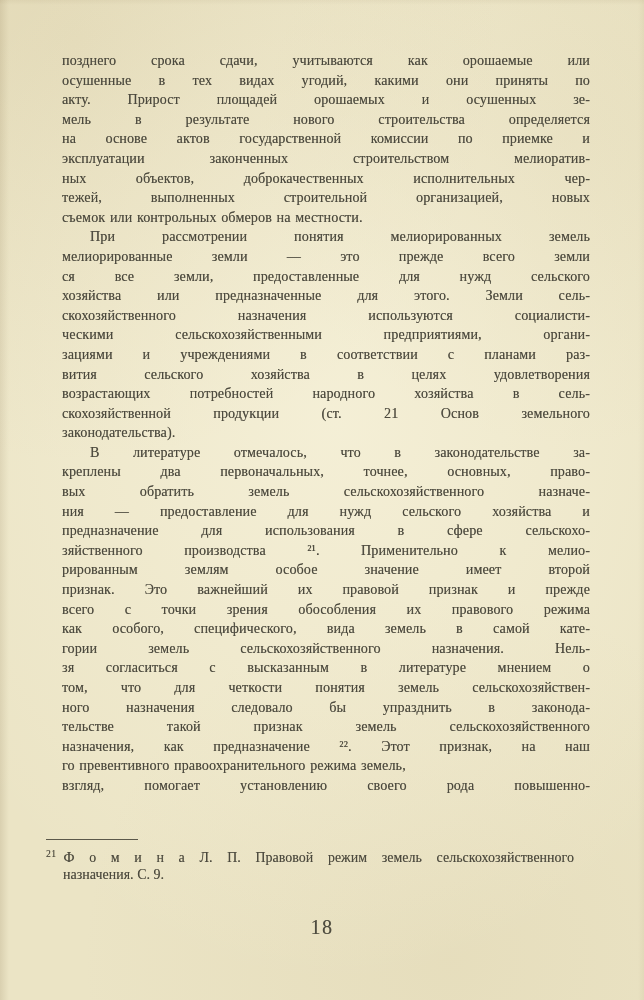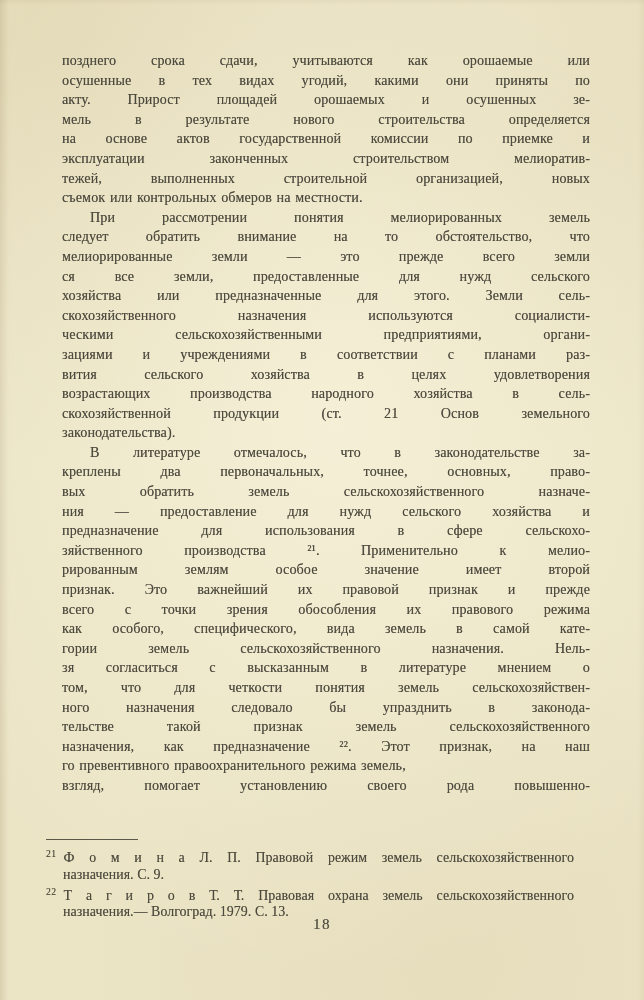--- a/index.html
+++ b/index.html
@@ -71,53 +71,53 @@
     vertical-align: 5px;
     margin-right: 7px;
     letter-spacing: 0.5px;
   }
   .page-number {
     position: absolute;
     left: 0;
     top: 916px;
     width: 644px;
     text-align: center;
-    font-size: 15px;
+    font-size: 20px;
     letter-spacing: 1.5px;
     color: #4e4c40;
     text-shadow: 0.2px 0.3px 0.3px rgba(75,70,52,0.5);
   }
 </style>
 </head>
 <body>
 
 <div class="page">
 
   <section id="body-text" class="text-block">
       <div class="para">
         <div class="line">позднего срока сдачи, учитываются как орошаемые или</div>
         <div class="line">осушенные в тех видах угодий, какими они приняты по</div>
         <div class="line">акту. Прирост площадей орошаемых и осушенных зе-</div>
         <div class="line">мель в результате нового строительства определяется</div>
         <div class="line">на основе актов государственной комиссии по приемке и</div>
         <div class="line">эксплуатации законченных строительством мелиоратив-</div>
+        <div class="line">ных объектов, доброкачественных исполнительных чер-</div>
         <div class="line">тежей, выполненных строительной организацией, новых</div>
         <div class="line last">съемок или контрольных обмеров на местности.</div>
       </div>
       <div class="para">
         <div class="line first-indent">При рассмотрении понятия мелиорированных земель</div>
-        <div class="line">следует обратить внимание на то обстоятельство, что</div>
         <div class="line">мелиорированные земли — это прежде всего земли</div>
         <div class="line">ся все земли, предоставленные для нужд сельского</div>
         <div class="line">хозяйства или предназначенные для этого. Земли сель-</div>
         <div class="line">скохозяйственного назначения используются социалисти-</div>
         <div class="line">ческими сельскохозяйственными предприятиями, органи-</div>
         <div class="line">зациями и учреждениями в соответствии с планами раз-</div>
         <div class="line">вития сельского хозяйства в целях удовлетворения</div>
-        <div class="line">возрастающих производства народного хозяйства в сель-</div>
+        <div class="line">возрастающих потребностей народного хозяйства в сель-</div>
         <div class="line">скохозяйственной продукции (ст. 21 Основ земельного</div>
         <div class="line last">законодательства).</div>
       </div>
       <div class="para">
         <div class="line first-indent">В литературе отмечалось, что в законодательстве за-</div>
         <div class="line">креплены два первоначальных, точнее, основных, право-</div>
         <div class="line">вых обратить земель сельскохозяйственного назначе-</div>
         <div class="line">ния — предоставление для нужд сельского хозяйства и</div>
         <div class="line">предназначение для использования в сфере сельскохо-</div>
         <div class="line">зяйственного производства ²¹. Применительно к мелио-</div>
@@ -136,22 +136,18 @@
       </div>
     </section>
 
   <section class="footnotes">
     <div class="fn-rule"></div>
     <div id="footnotes-list">
         <div class="footnote">
           <div class="fn-line"><span class="fn-marker">21</span>Ф о м и н а  Л. П. Правовой режим земель  сельскохозяйственного</div>
           <div class="fn-line cont">назначения. С. 9.</div>
         </div>
-        <div class="footnote">
-          <div class="fn-line"><span class="fn-marker">22</span>Т а г и р о в  Т. Т. Правовая охрана земель сельскохозяйственного</div>
-          <div class="fn-line cont">назначения.— Волгоград. 1979. С. 13.</div>
-        </div>
       </div>
   </section>
 
   <div class="page-number">18</div>
 
 </div>
 
 </body></html>

